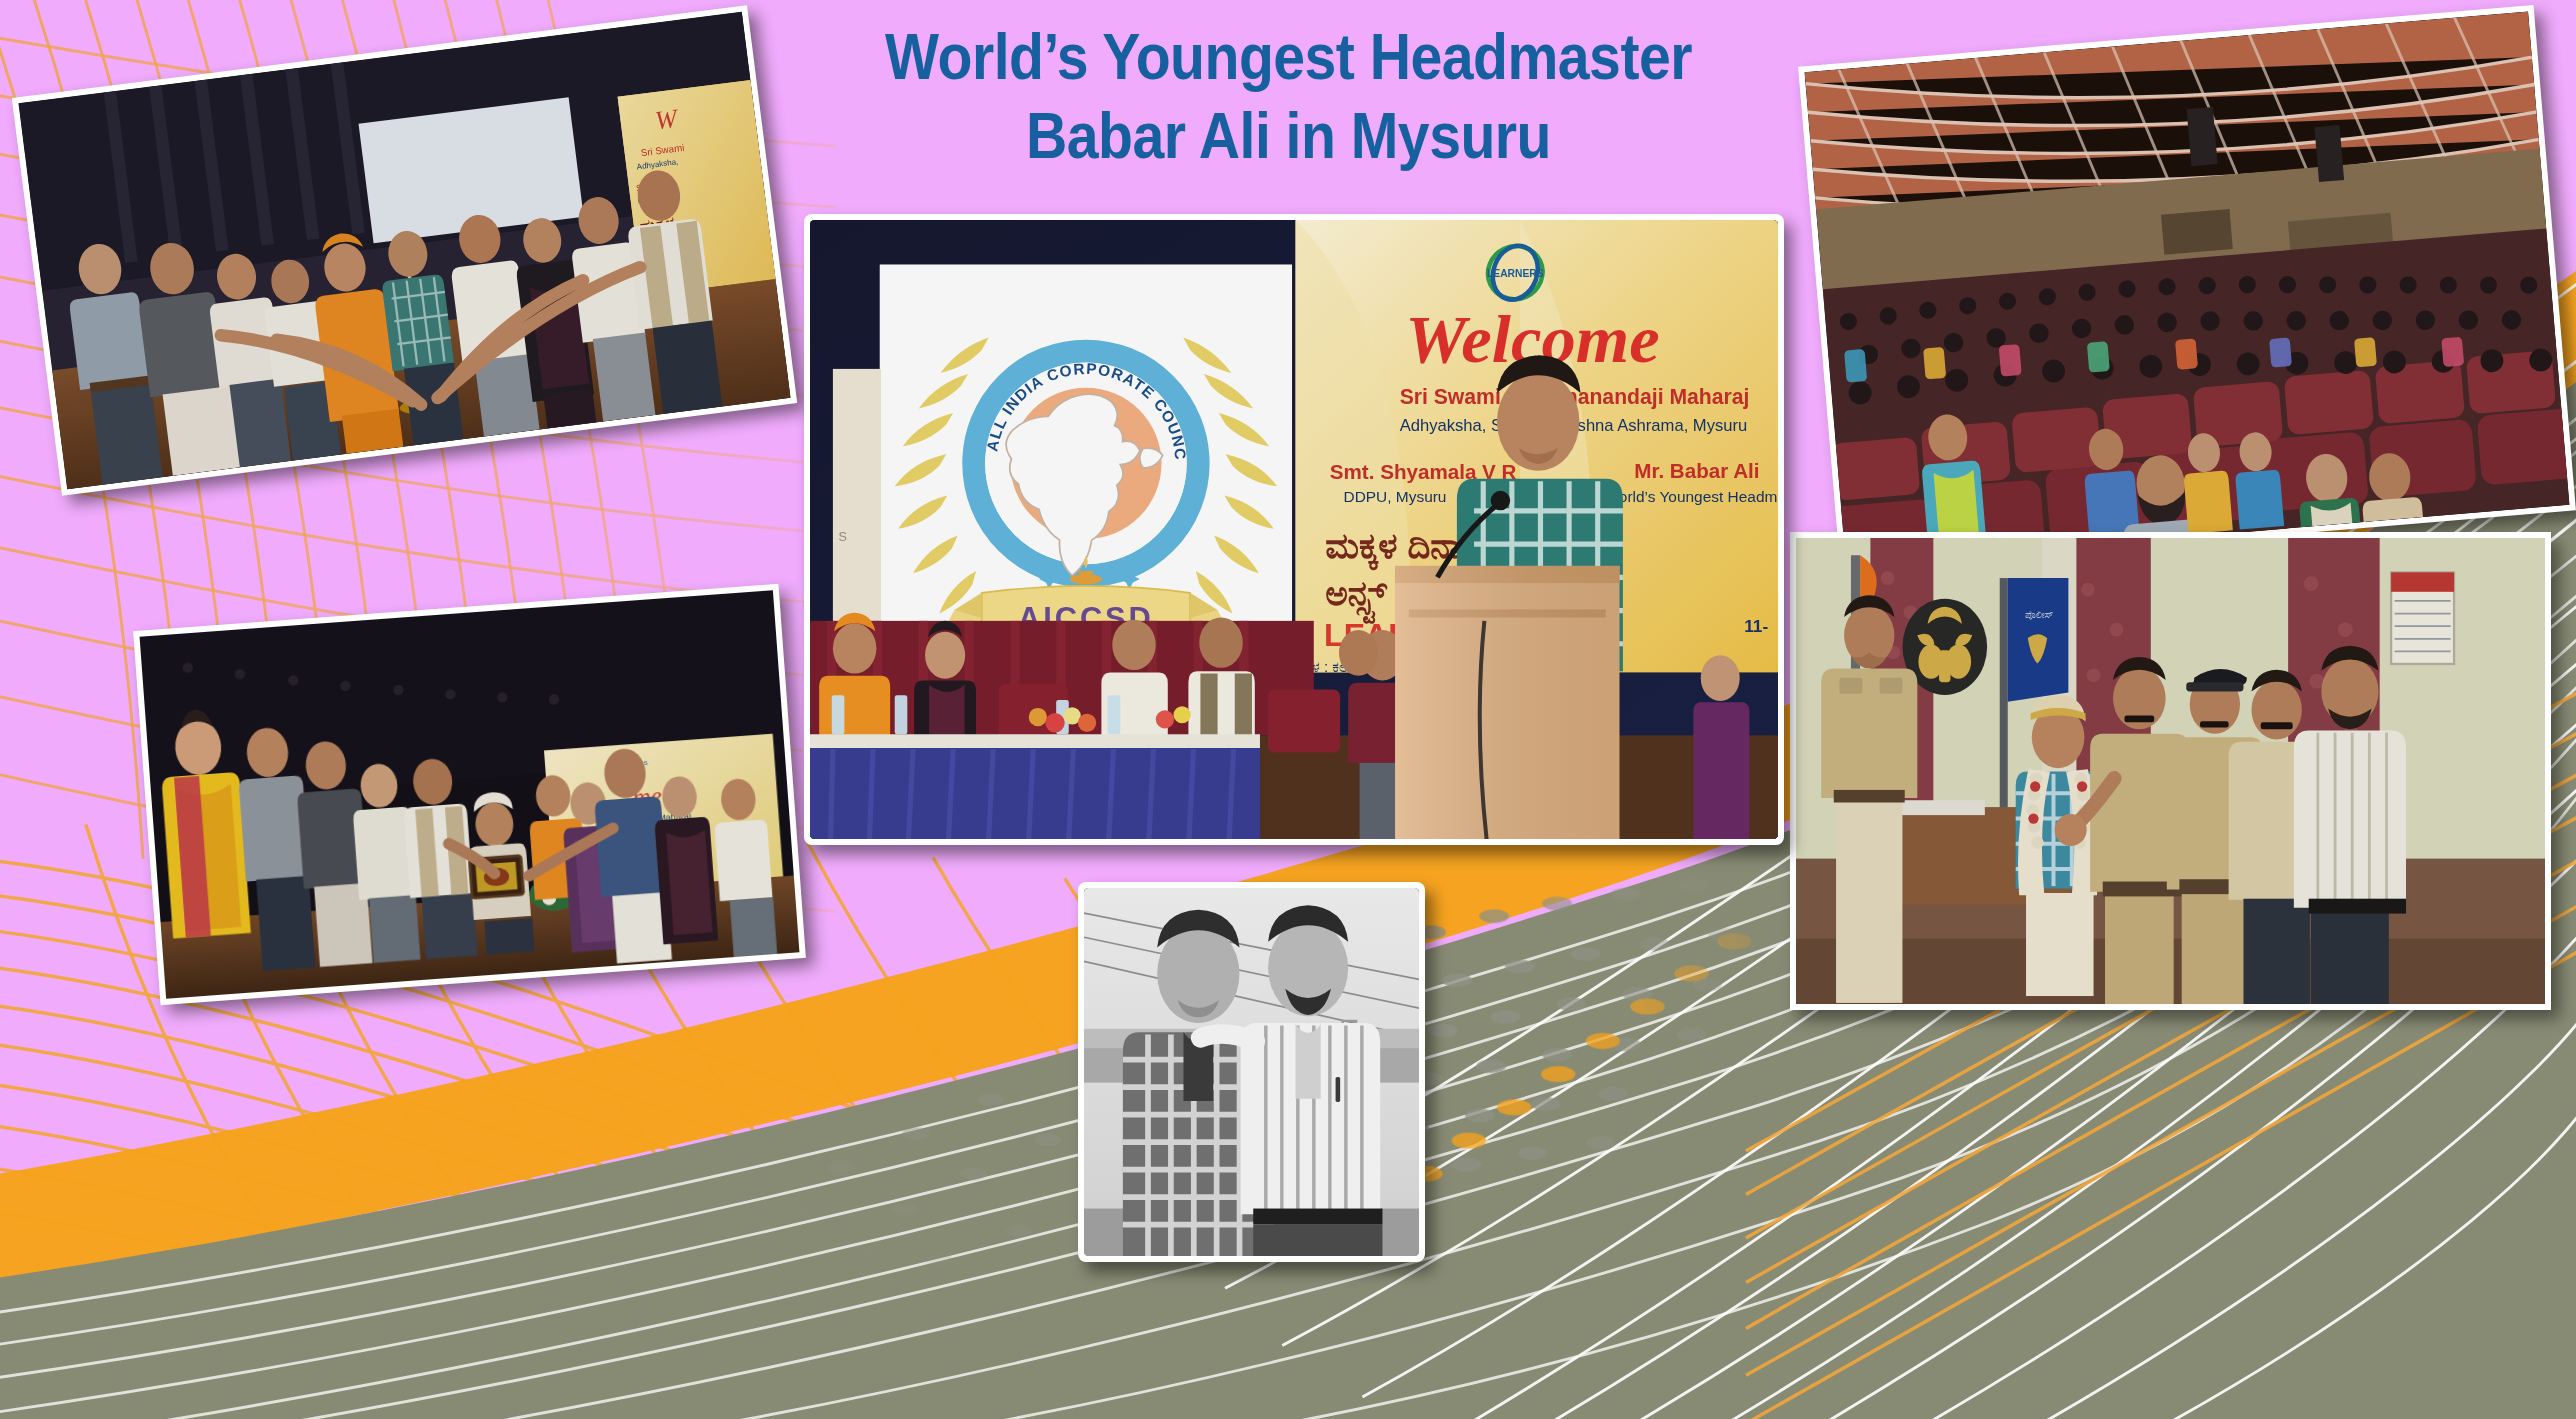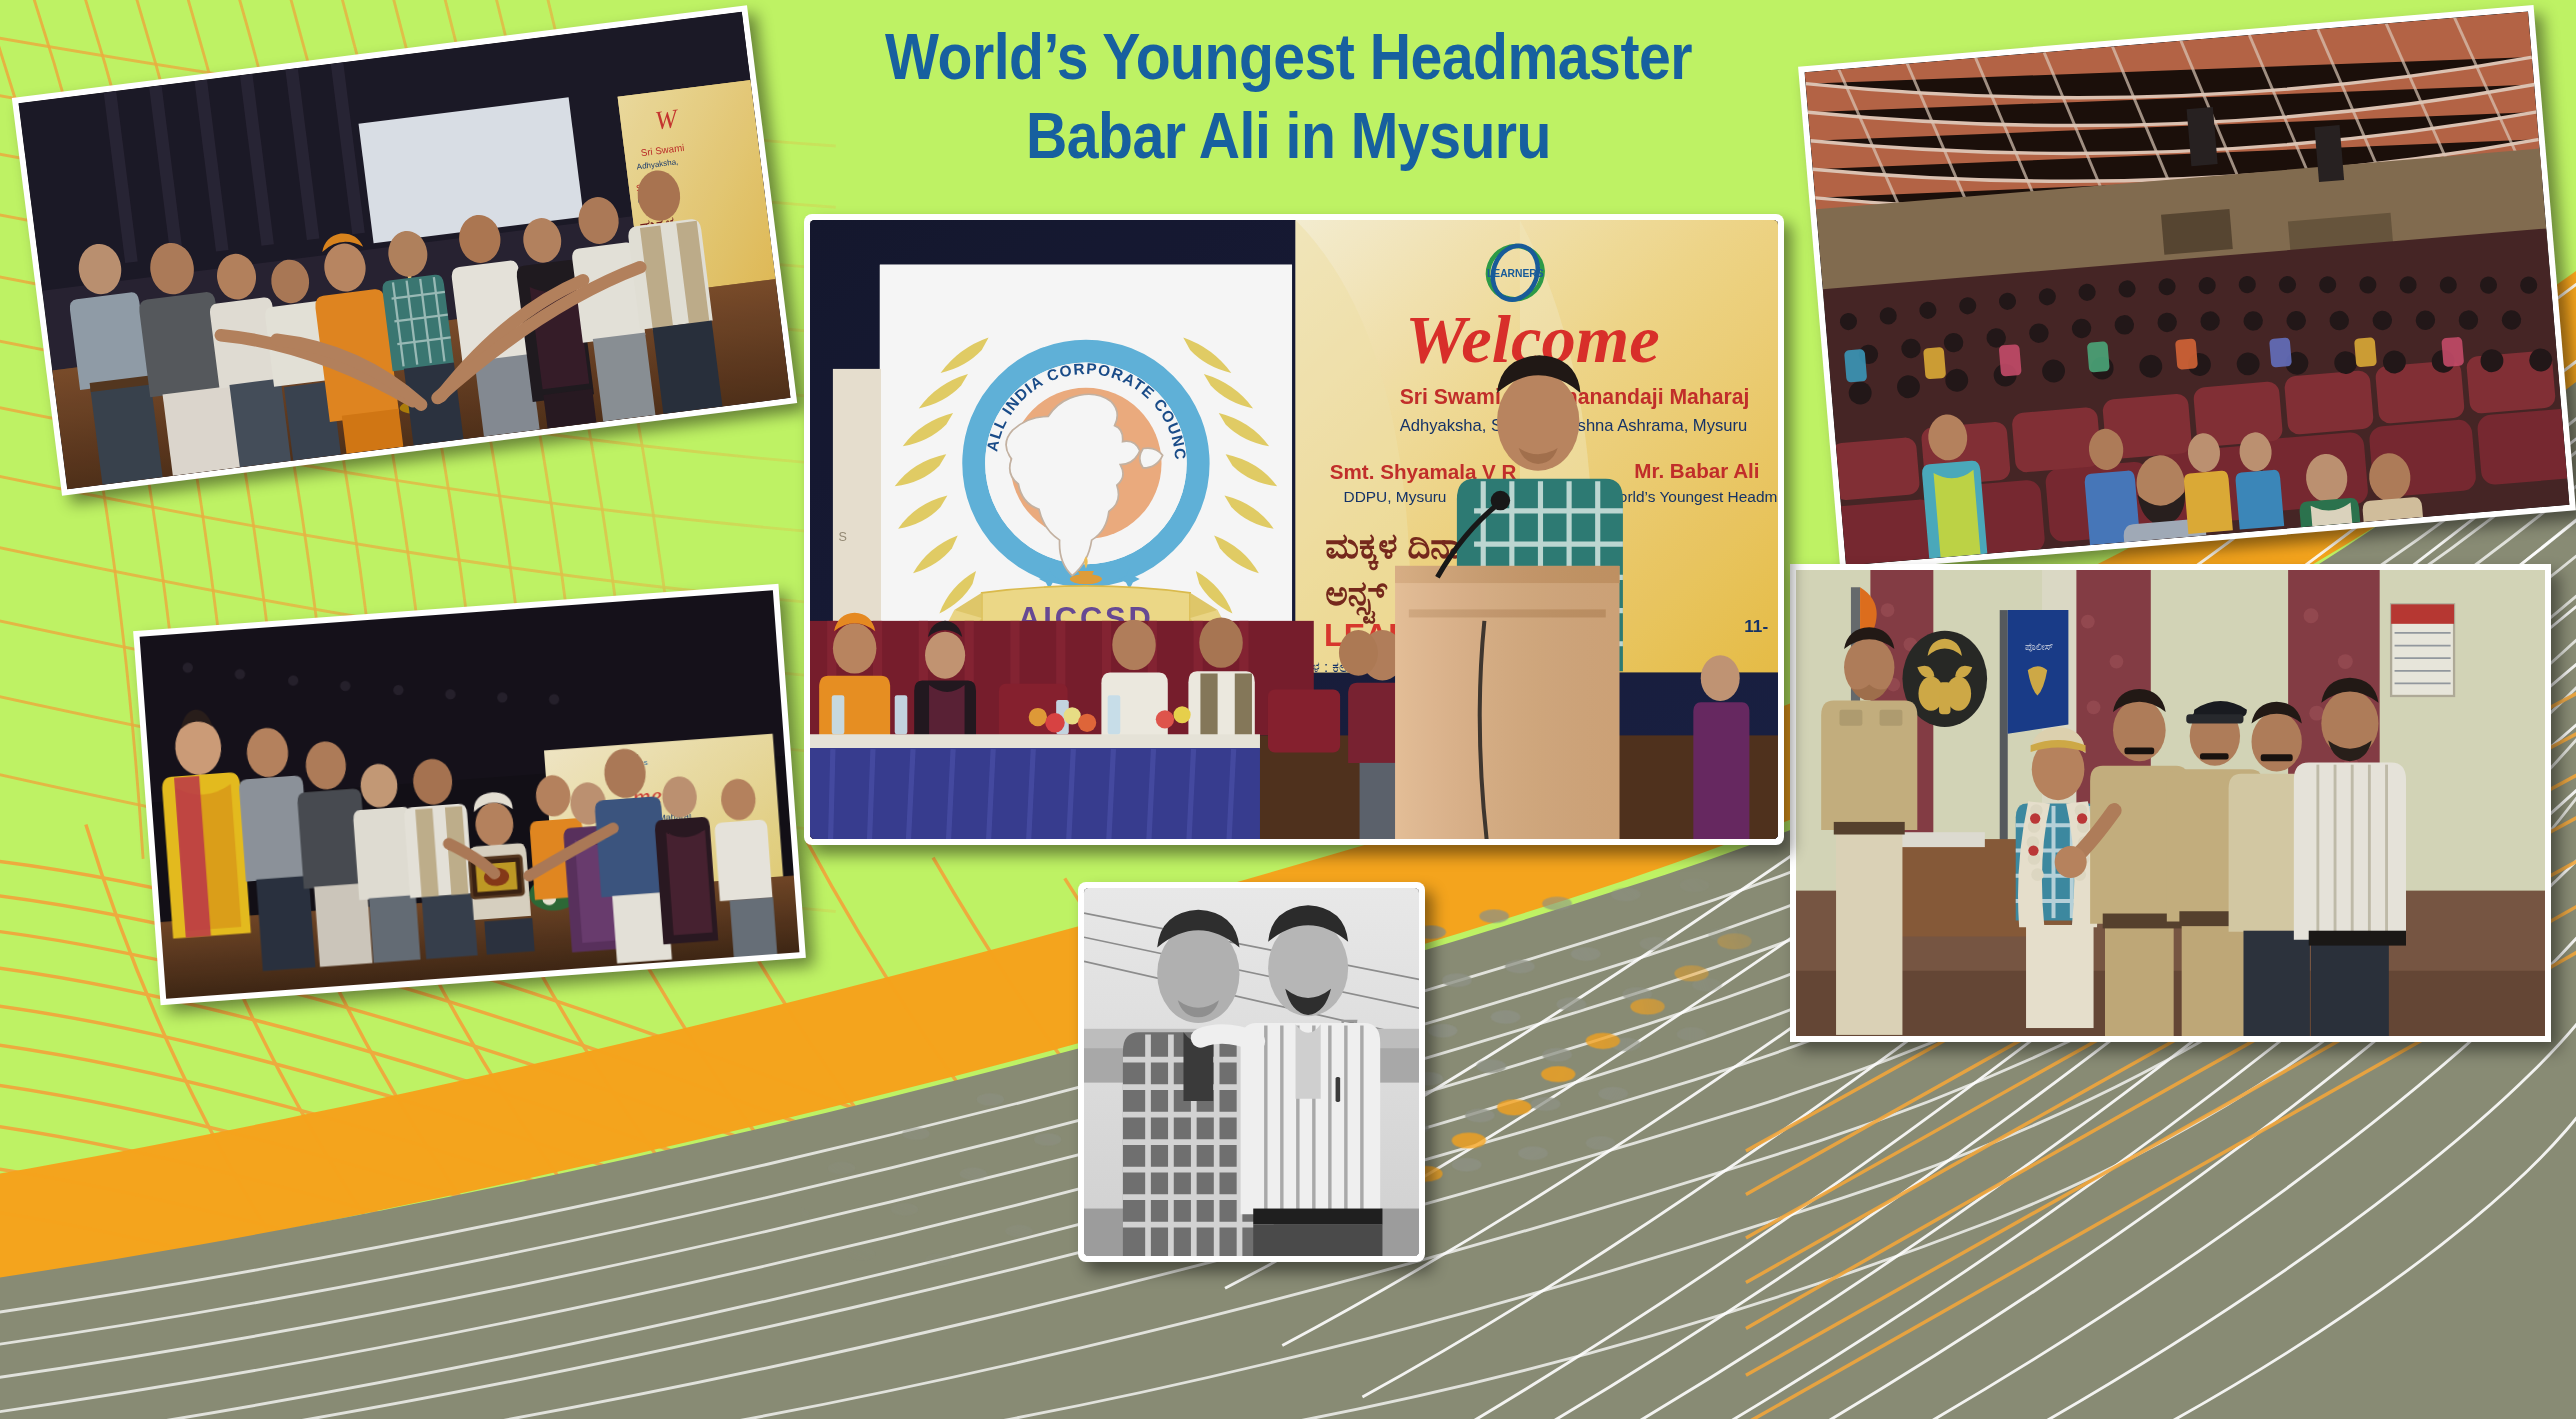--- a/index.html
+++ b/index.html
@@ -1,20 +1,20 @@
 <!DOCTYPE html>
 <html style="font-size:9.2px"><head>
 <meta charset="utf-8">
 <title>World's Youngest Headmaster Babar Ali in Mysuru</title>
 <style>
   * { margin:0; padding:0; box-sizing:border-box; }
   html,body { width:2576px; height:1420px; overflow:hidden; background:#ffffff;
               font-family:"Liberation Sans", sans-serif; }
 
-  #stage { position:relative; width:2576px; height:1420px; background:#bef264; overflow:hidden; }
+  #stage { position:relative; width:2576px; height:1420px; background:#f0abfc; overflow:hidden; }
 
   
   .bg-layer { position:absolute; inset:0; pointer-events:none; }
 
   
   .title-block{
     position:absolute; left:733px; top:17px; width:1111px;
     text-align:center; z-index:60;
   }
   .title-line{
@@ -40,21 +40,21 @@
                transform:rotate(-7.2deg); transform-origin:50% 50%; z-index:34;}
   
   #photo-felicitation{ left:146px; top:607px; width:647px; height:375px;
                transform:rotate(-4.2deg); transform-origin:50% 50%; z-index:33;}
   
   #photo-main{ left:804px; top:214px; width:980px; height:631px; z-index:40;}
   
   #photo-audience{ left:1818px; top:35px; width:738px; height:507px;
                transform:rotate(-4.8deg); transform-origin:50% 50%; z-index:32;}
   
-  #photo-police{ left:1790px; top:564px; width:761px; height:478px; z-index:36;}
+  #photo-police{ left:1790px; top:532px; width:761px; height:478px; z-index:36;}
   
   #photo-duo{ left:1078px; top:882px; width:347px; height:380px; z-index:38;}
 
   .cap-hide{ position:absolute; width:0.6px; height:0.6px; overflow:hidden; clip:rect(0 0 0 0); }
 </style>
 </head>
 <body>
 
 <div id="stage">
 

